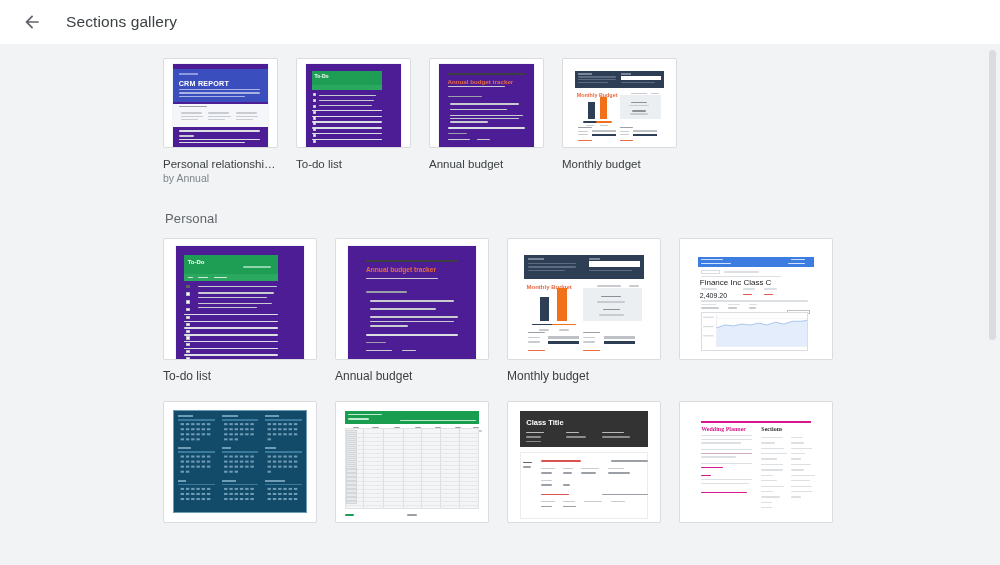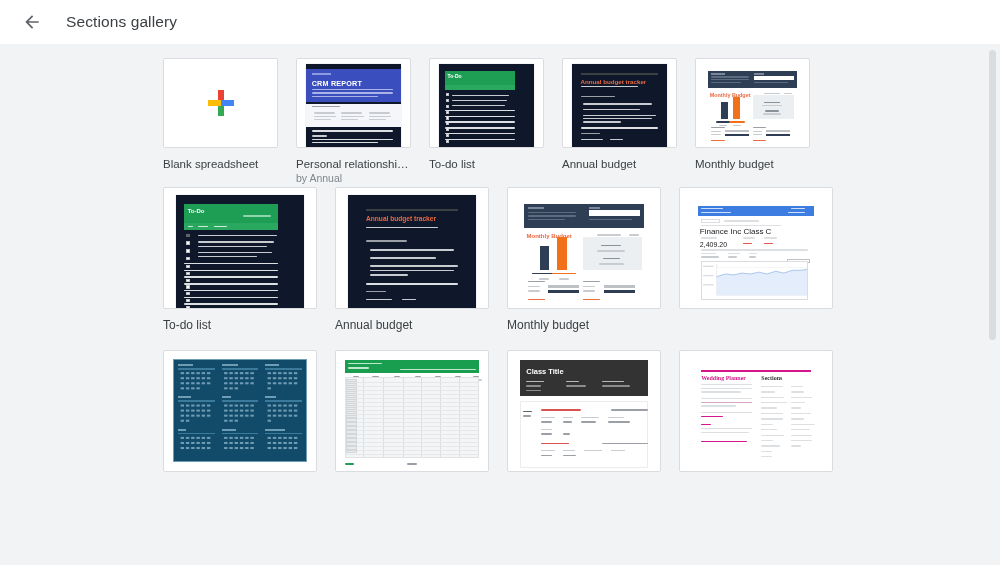--- a/index.html
+++ b/index.html
@@ -117,21 +117,21 @@
   }
 
   
   .gplus { position:absolute; left:0; top:0; width:100%; height:100%;
            display:flex; align-items:center; justify-content:center; background:#fff; }
 
   
   .page {
     position: absolute;
     left: 8%; top: 6%; right: 8%; bottom: 0;
-    background: #0f172a;
+    background: #4c1d95;
     box-shadow: 0 0 0 0.5px #e8eaed;
     overflow: hidden;
   }
   .page-full {
     position: absolute;
     left: 6%; top: 7%; right: 6%; bottom: 3%;
     background: #fff;
     overflow: hidden;
   }
 
@@ -227,33 +227,20 @@
   <div class="page-title">Sections gallery</div>
 </div>
 
 <div class="gallery">
   <div class="gallery-inner">
 
     <div class="section">
 
       <div class="row-recent">
 
-        <div class="tpl">
-          <div class="thumb">
-            <div class="gplus">
-              <svg width="36" height="36" viewBox="0 0 36 36" aria-hidden="true">
-                <rect x="15" y="5" width="6" height="13" fill="#ea4335"></rect>
-                <rect x="15" y="18" width="6" height="13" fill="#34a853"></rect>
-                <rect x="5" y="15" width="13" height="6" fill="#fbbc04"></rect>
-                <rect x="18" y="15" width="13" height="6" fill="#4285f4"></rect>
-              </svg>
-            </div>
-          </div>
-          <div class="t-name">Blank spreadsheet</div>
-        </div>
 
         <div class="tpl">
           <div class="thumb">
             <div class="page">
               <div class="crm-hero"></div>
               <div class="crm-kicker"></div>
               <div class="crm-title">CRM REPORT</div>
               <div class="ln" style="left:6%;top:30%;width:86%;background:#aab3e8"></div>
               <div class="ln" style="left:6%;top:34%;width:86%;background:#aab3e8"></div>
               <div class="ln" style="left:6%;top:38%;width:70%;background:#aab3e8"></div>
@@ -367,20 +354,21 @@
               <div class="ln" style="left:50%;top:94%;width:14%;background:#ea6a42"></div>
             </div>
           </div>
           <div class="t-name">Monthly budget</div>
         </div>
 
       </div>
     </div>
 
     <div class="section personal">
+      <div class="section-title">Personal</div>
 
       <div class="row-personal">
 
         <div class="tpl tpl-lg">
           <div class="thumb">
             <div class="page">
               <div class="td-head"></div>
               <div class="td-head2"></div>
               <div class="td-title" style="font-size:6px">To-Do</div>
               <div class="ln" style="left:52%;top:18%;width:22%;background:#8fd5ab"></div>

